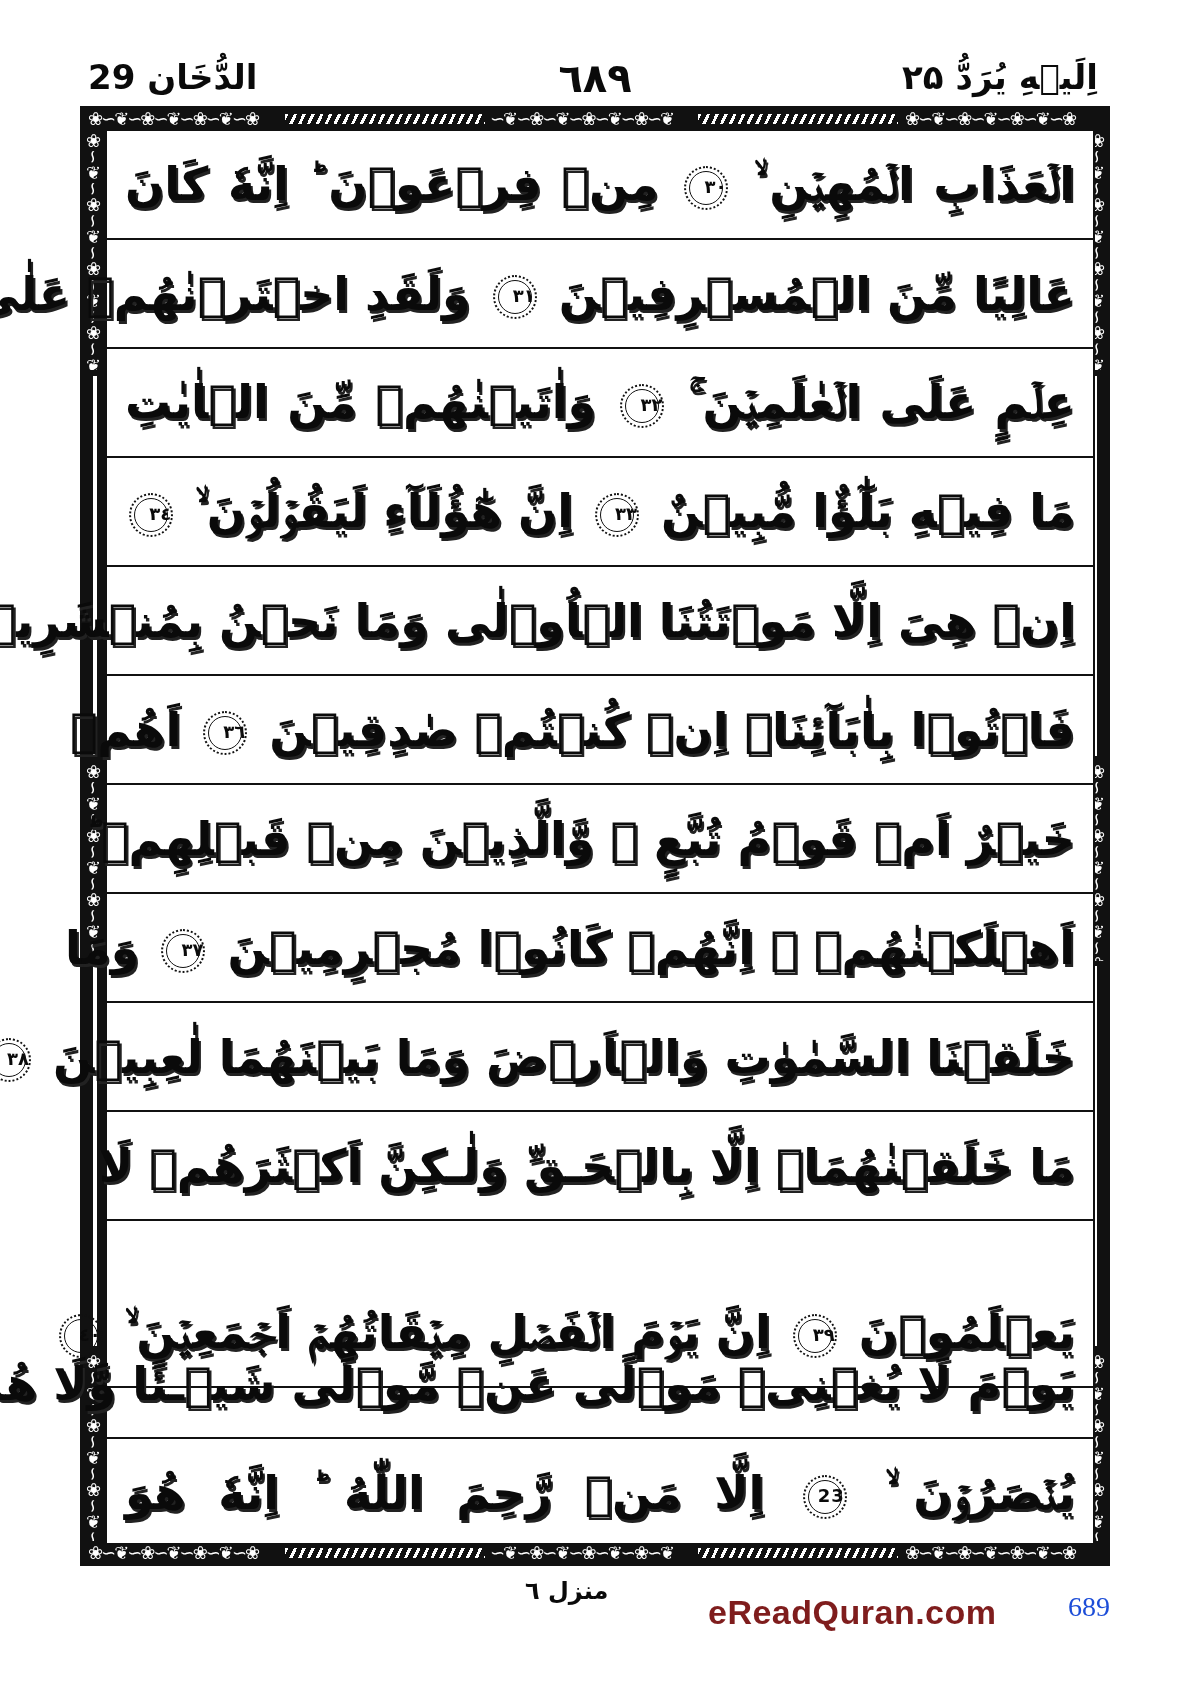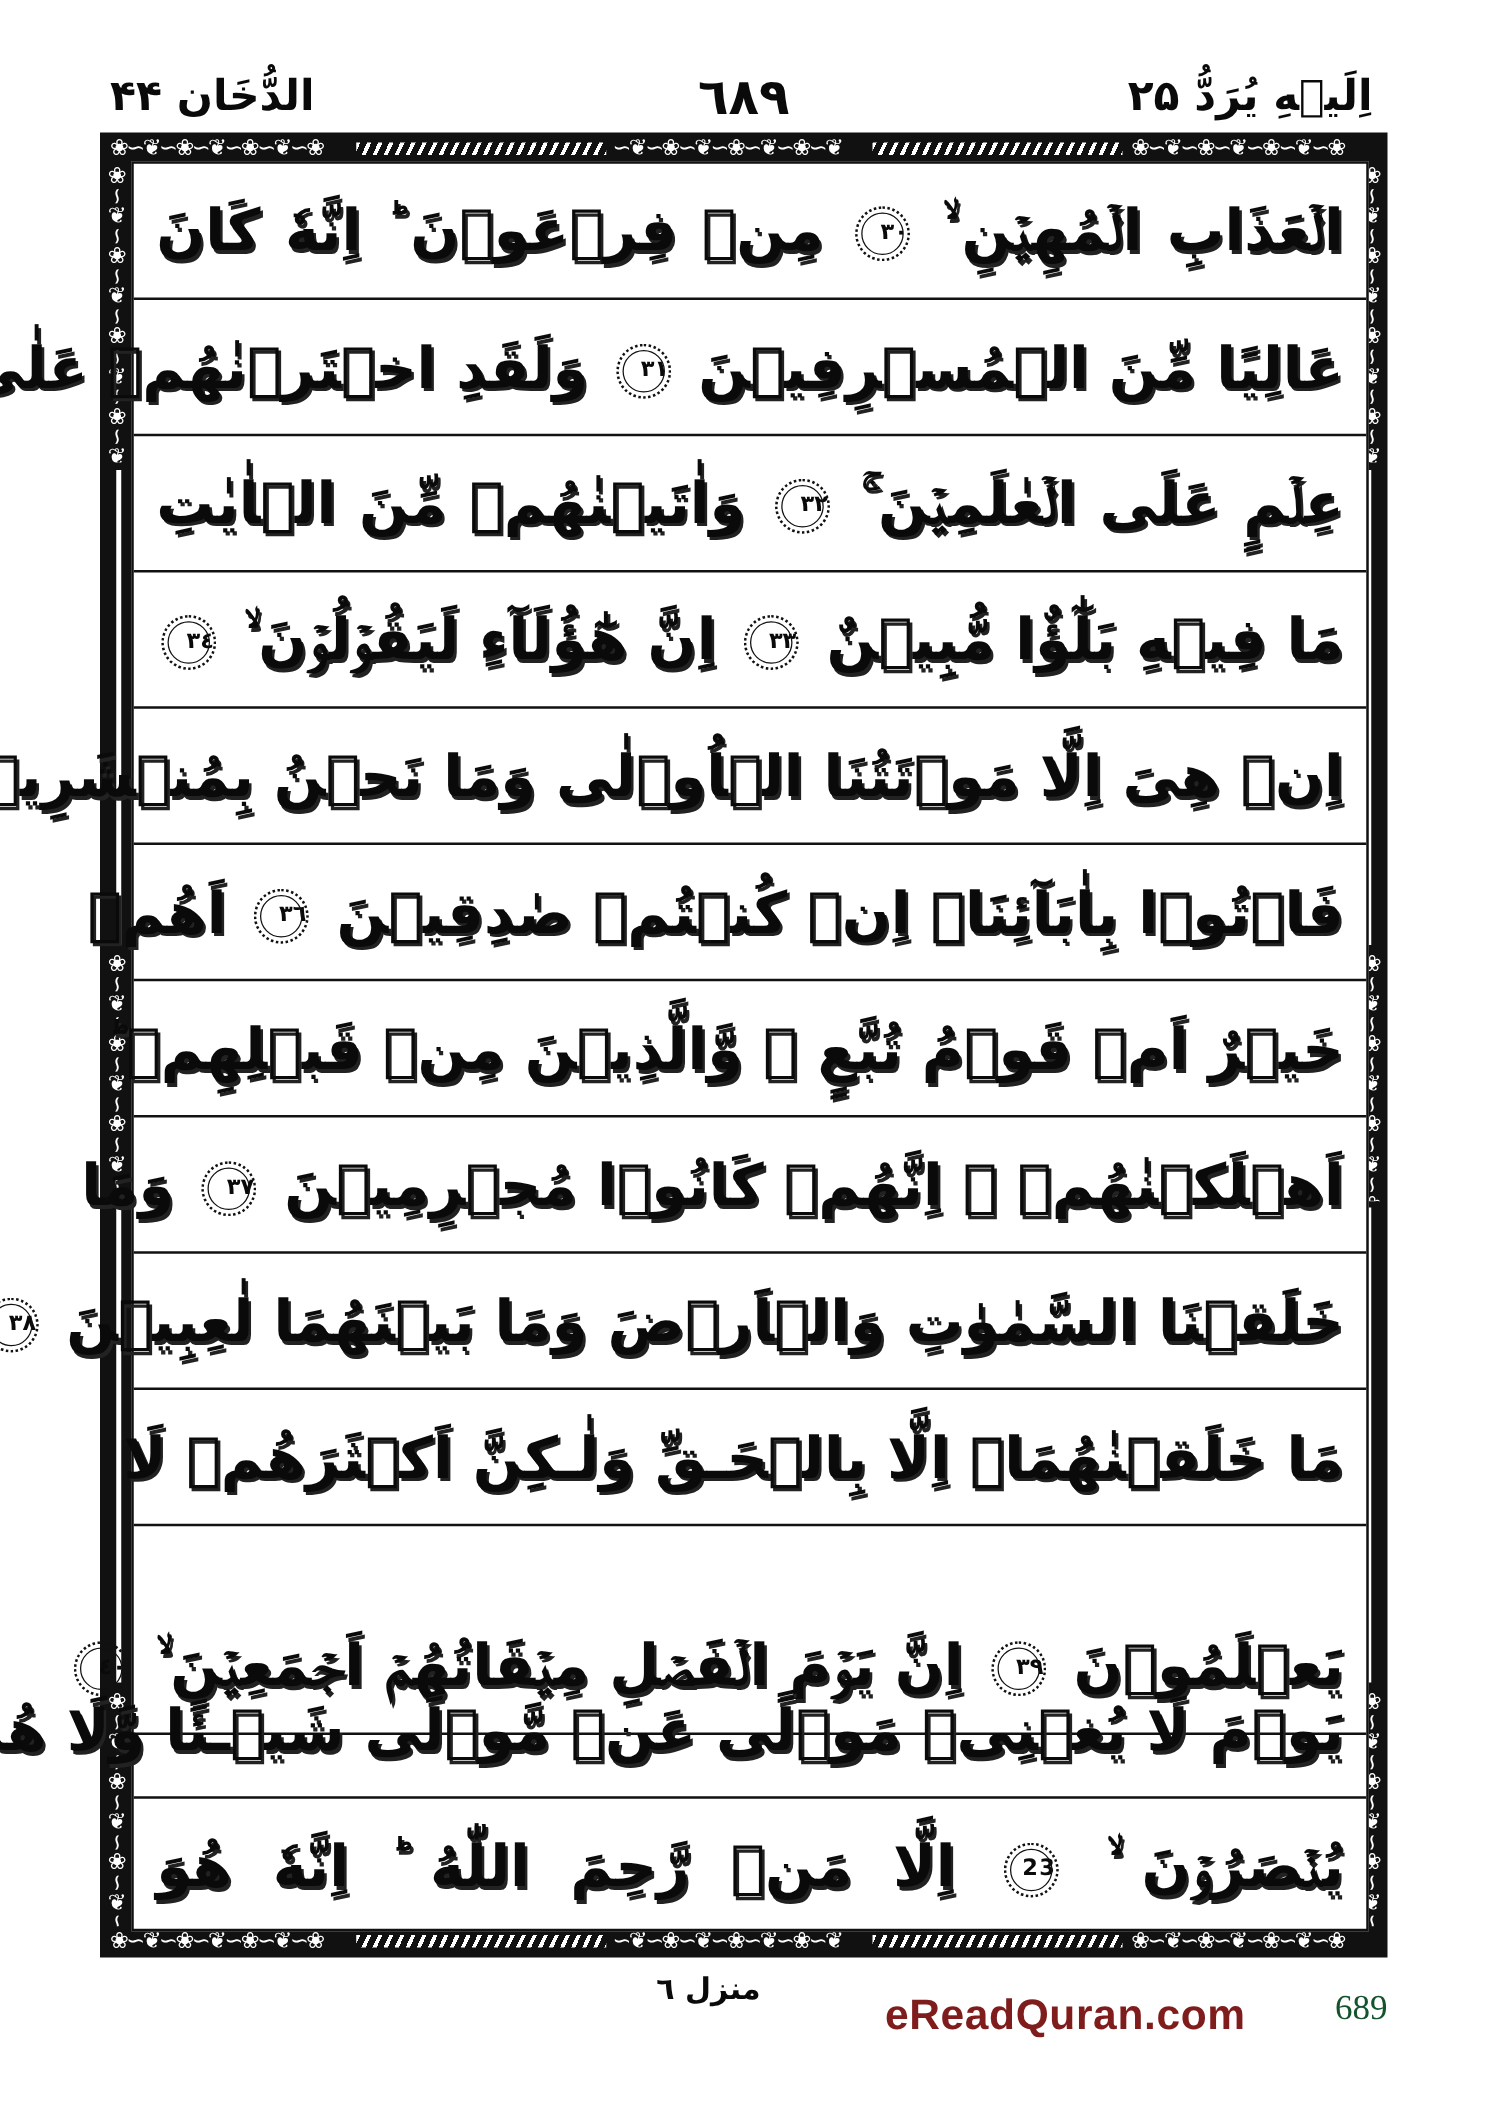--- a/index.html
+++ b/index.html
@@ -51,27 +51,27 @@
     text-shadow: none; position: relative;
   }
   .ayah::after {
     content: ""; position: absolute; inset: 3px; border-radius: 50%; border: 1.5px solid #111;
   }
 
   .footer { position: absolute; top: 1575px; left: 0; width: 1190px; height: 90px; }
   .ftr-left { position: absolute; left: 98px; top: 6px; font-size: 34px; font-weight: bold; direction: rtl; }
   .ftr-manzil { position: absolute; left: 525px; top: 2px; font-size: 24px; font-weight: bold; direction: rtl; }
   .ftr-site { position: absolute; left: 708px; top: 18px; font-family: "Liberation Sans", sans-serif; font-size: 34px; font-weight: bold; color: #7f1d1d; letter-spacing: 0.5px; }
-  .ftr-page { position: absolute; left: 1068px; top: 16px; font-family: "Liberation Serif", serif; font-size: 28px; color: #14532d; }
+  .ftr-page { position: absolute; left: 1068px; top: 16px; font-family: "Liberation Serif", serif; font-size: 28px; color: #1d4ed8; }
 </style>
 </head>
 <body>
 
 <div class="header">
-  <div class="hdr-left">الدُّخَان ۴۴</div>
+  <div class="hdr-left">الدُّخَان 29</div>
   <div class="hdr-center">٦٨٩</div>
   <div class="hdr-right">اِلَيۡهِ يُرَدُّ ۲۵</div>
 </div>
 
 <div class="frame">
 
   <div class="orn" style="left:8px;top:4px;width:190px;height:18px;">❀∽❦∽❀∽❦∽❀∽❦∽❀</div>
   <div class="hatch" style="left:205px;top:8px;width:200px;height:10px;"></div>
   <div class="orn" style="left:410px;top:4px;width:200px;height:18px;">∽❦∽❀∽❦∽❀∽❦∽❀∽❦</div>
   <div class="hatch" style="left:618px;top:8px;width:200px;height:10px;"></div>

